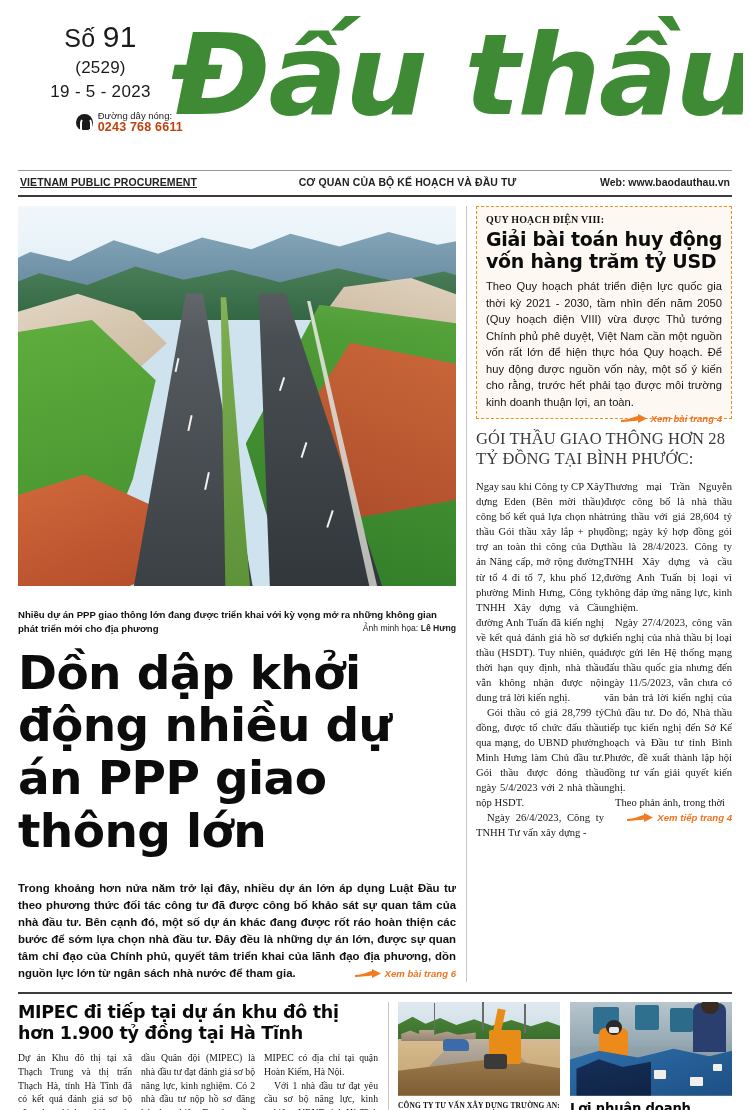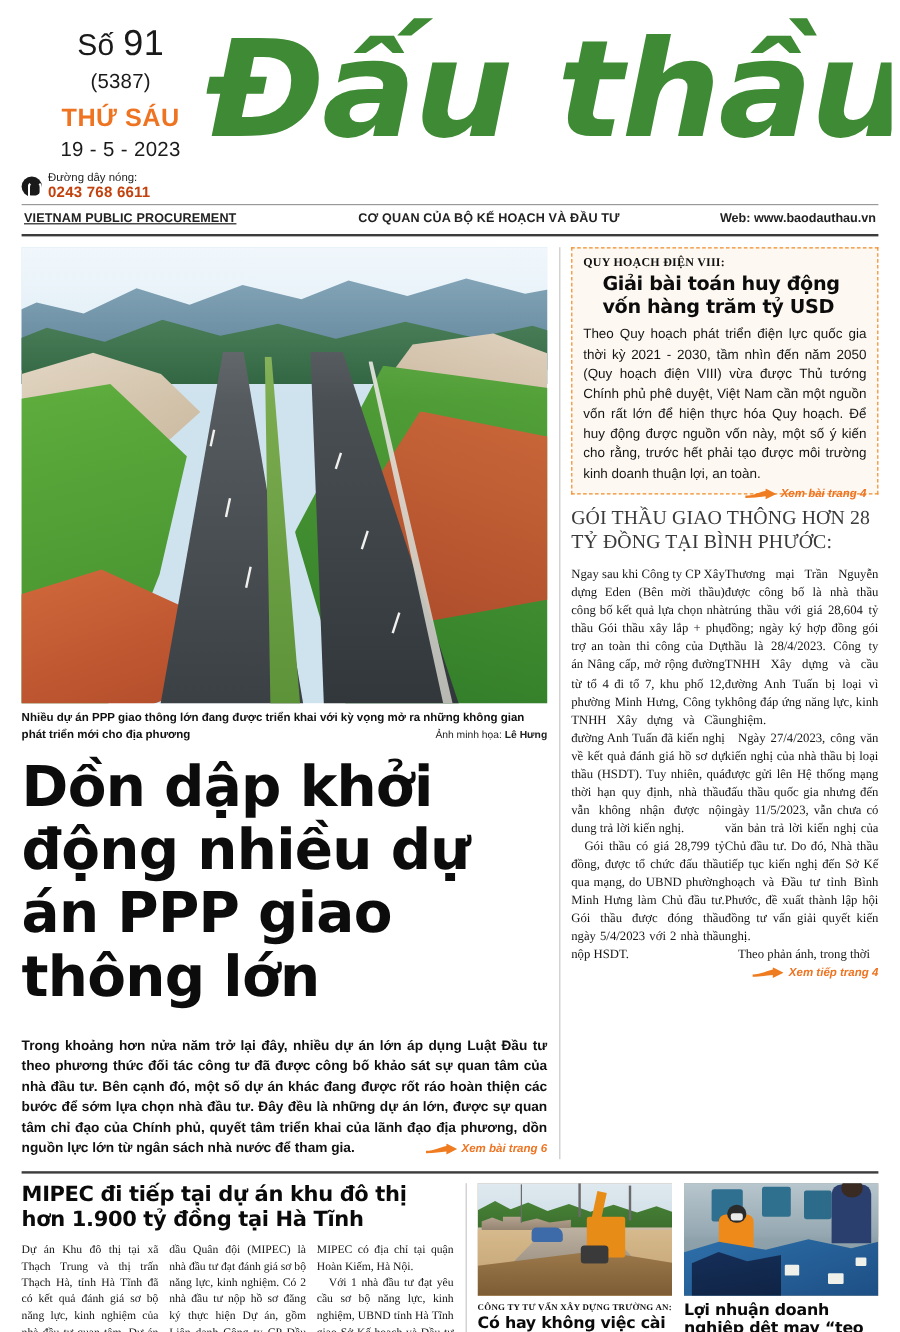--- a/index.html
+++ b/index.html
@@ -13,21 +13,21 @@
   .page { position: relative; width: 750px; height: 1110px; padding: 0 18px; }
 
   
   .masthead { position: relative; height: 170px; display: flex; align-items: flex-start; }
   .md-left { width: 165px; padding-top: 22px; text-align: center; }
   .md-issue { font-size: 25px; font-weight: 400; letter-spacing: .3px; line-height: 1; color: #1a1a1a; }
   .md-issue b { font-size: 30px; font-weight: 400; }
   .md-sub { font-size: 17px; margin-top: 6px; color: #1a1a1a; letter-spacing: .2px; }
   .md-day { font-size: 21px; font-weight: 700; color: #ee7422; margin-top: 9px; letter-spacing: .4px; }
   .md-date { font-size: 17px; margin-top: 4px; color: #1a1a1a; letter-spacing: .3px; }
-  .md-hot { display: flex; align-items: center; justify-content: flex-start; gap: 5px; margin-top: 9px; }
+  .md-hot { display: flex; align-items: center; justify-content: flex-end; gap: 5px; margin-top: 9px; }
   .phone-ico { width: 17px; height: 17px; border-radius: 50%; background: #1a1a1a; position: relative; flex: 0 0 auto; }
   .phone-ico::before {
     content: ""; position: absolute; left: 4.5px; top: 3.5px; width: 8px; height: 10px;
     border: 2px solid #fff; border-radius: 5px 5px 3px 3px; border-top-color: transparent;
   }
   .md-hot-txt { text-align: left; line-height: 1.05; }
   .md-hot-txt .l1 { font-size: 9.5px; color: #222; }
   .md-hot-txt .l2 { font-size: 12.5px; font-weight: 700; color: #c2410c; letter-spacing: .2px; }
 
   .md-title {
@@ -76,21 +76,21 @@
   .road-b { position: absolute; left: 40%; top: 23%; width: 44%; height: 80%;
     background: linear-gradient(#4e5357, #31363b); clip-path: polygon(34% 0%,48% 0%,100% 100%,40% 100%); }
   .median { position: absolute; left: 38%; top: 24%; width: 18%; height: 78%;
     background: linear-gradient(#7fae52,#5c9238); clip-path: polygon(46% 0%,53% 0%,84% 100%,52% 100%); }
   .lane-dash { position: absolute; background: #f1f1ee; }
   .guard { position: absolute; left: 54%; top: 25%; width: 30%; height: 76%;
     background: linear-gradient(#e8e8e2,#c6c6be); clip-path: polygon(40% 0%,42.5% 0%,94% 100%,88% 100%); opacity: .9; }
   .haze { position: absolute; inset: 0; background: linear-gradient(rgba(255,255,255,.16), rgba(255,255,255,0) 34%); }
 
   .cap {
-    font-size: 9.6px; line-height: 1.45; color: #111; padding-top: 6px;
+    font-size: 9.6px; line-height: 1.45; color: #111; padding-top: 22px;
     font-family: "Liberation Sans", sans-serif; font-weight: 700;
   }
   .cap-credit { float: right; font-size: 8.6px; color: #222; font-weight: 700; }
   .cap-credit i { font-weight: 400; font-style: normal; }
 
   .lead-hl {
     font-family: "DejaVu Sans", sans-serif;
     font-weight: 700; font-size: 47px; line-height: 1.12;
     letter-spacing: -.6px; color: #0c0c0c; margin-top: 11px;
   }
@@ -104,21 +104,21 @@
   .jump-txt { font-size: 9.6px; font-style: italic; font-weight: 700; color: #ee7422; white-space: nowrap; }
 
   
   .box-dash {
     border: 1.6px dashed #ef8c2a; background: #fdf9f2;
     padding: 7px 9px 8px; margin-bottom: 10px;
   }
   .box-kicker { font-family: "Liberation Serif", serif; font-size: 10px; font-weight: 700; letter-spacing: .2px; color: #111; }
   .box-title {
     font-family: "DejaVu Sans", sans-serif; font-weight: 700;
-    font-size: 16px; line-height: 1.17; color: #0c0c0c; margin-top: 3px; letter-spacing: -.3px; margin-left: 16px;
+    font-size: 19px; line-height: 1.17; color: #0c0c0c; margin-top: 3px; letter-spacing: -.3px;
   }
   .box-body { font-size: 11.2px; line-height: 1.47; color: #151515; margin-top: 6px; text-align: justify; }
 
   .r-kicker {
     font-family: "Liberation Serif", serif; font-size: 16.5px; line-height: 1.22;
     color: #3a3a3a; letter-spacing: .1px; margin-top: 4px;
   }
   .r-title {
     font-family: "DejaVu Sans", sans-serif; font-weight: 700;
     font-size: 30px; line-height: 1.15; color: #0a0a0a; margin-top: 6px; letter-spacing: -.6px;
@@ -193,22 +193,21 @@
 <body>
 
 <div class="page">
 
   <div class="masthead">
     <div class="md-left">
       <div class="md-issue">
         <span>Số</span>
         <b>91</b>
       </div>
-      <div class="md-sub">(5387)</div>
-      <div class="md-day">THỨ SÁU</div>
+      <div class="md-sub">(2529)</div>
       <div class="md-date">19 - 5 - 2023</div>
       <div class="md-hot">
         <span class="phone-ico"></span>
         <span class="md-hot-txt">
           <span class="l1" style="display:block">Đường dây nóng:</span>
           <span class="l2" style="display:block">0243 768 6611</span>
         </span>
       </div>
     </div>
     <div class="md-title">Đấu thầu</div>
@@ -288,20 +287,21 @@
           </span>
         </div>
       </div>
 
       <div class="r-kicker">GÓI THẦU GIAO THÔNG HƠN 28 TỶ ĐỒNG TẠI BÌNH PHƯỚC:</div>
 
       <div class="r-cols">
         <div class="r-col">
           <p class="noind">Ngay sau khi Công ty CP Xây dựng Eden (Bên mời thầu) công bố kết quả lựa chọn nhà thầu Gói thầu xây lắp + phụ trợ an toàn thi công của Dự án Nâng cấp, mở rộng đường từ tổ 4 đi tổ 7, khu phố 12, phường Minh Hưng, Công ty TNHH Xây dựng và Cầu đường Anh Tuấn đã kiến nghị về kết quả đánh giá hồ sơ dự thầu (HSDT). Tuy nhiên, quá thời hạn quy định, nhà thầu vẫn không nhận được nội dung trả lời kiến nghị.</p>
           <p>Gói thầu có giá 28,799 tỷ đồng, được tổ chức đấu thầu qua mạng, do UBND phường Minh Hưng làm Chủ đầu tư. Gói thầu được đóng thầu ngày 5/4/2023 với 2 nhà thầu nộp HSDT.</p>
+          <p>Ngày 26/4/2023, Công ty TNHH Tư vấn xây dựng -</p>
         </div>
         <div class="r-col">
           <p class="noind">Thương mại Trần Nguyễn được công bố là nhà thầu trúng thầu với giá 28,604 tỷ đồng; ngày ký hợp đồng gói thầu là 28/4/2023. Công ty TNHH Xây dựng và cầu đường Anh Tuấn bị loại vì không đáp ứng năng lực, kinh nghiệm.</p>
           <p>Ngày 27/4/2023, công văn kiến nghị của nhà thầu bị loại được gửi lên Hệ thống mạng đấu thầu quốc gia nhưng đến ngày 11/5/2023, vẫn chưa có văn bản trả lời kiến nghị của Chủ đầu tư. Do đó, Nhà thầu tiếp tục kiến nghị đến Sở Kế hoạch và Đầu tư tỉnh Bình Phước, đề xuất thành lập hội đồng tư vấn giải quyết kiến nghị.</p>
           <p>Theo phản ánh, trong thời</p>
           <div style="overflow:hidden">
             <span class="jump">
               <span class="jump-arrow">
                 <svg width="26" height="10" viewBox="0 0 26 10">
                     <path d="M0 6 C7 6, 12 3, 17 2 L17 0 L26 4.6 L17 9 L17 6.6 C12 7, 7 8, 0 8 Z" fill="#ef7c20"></path>

